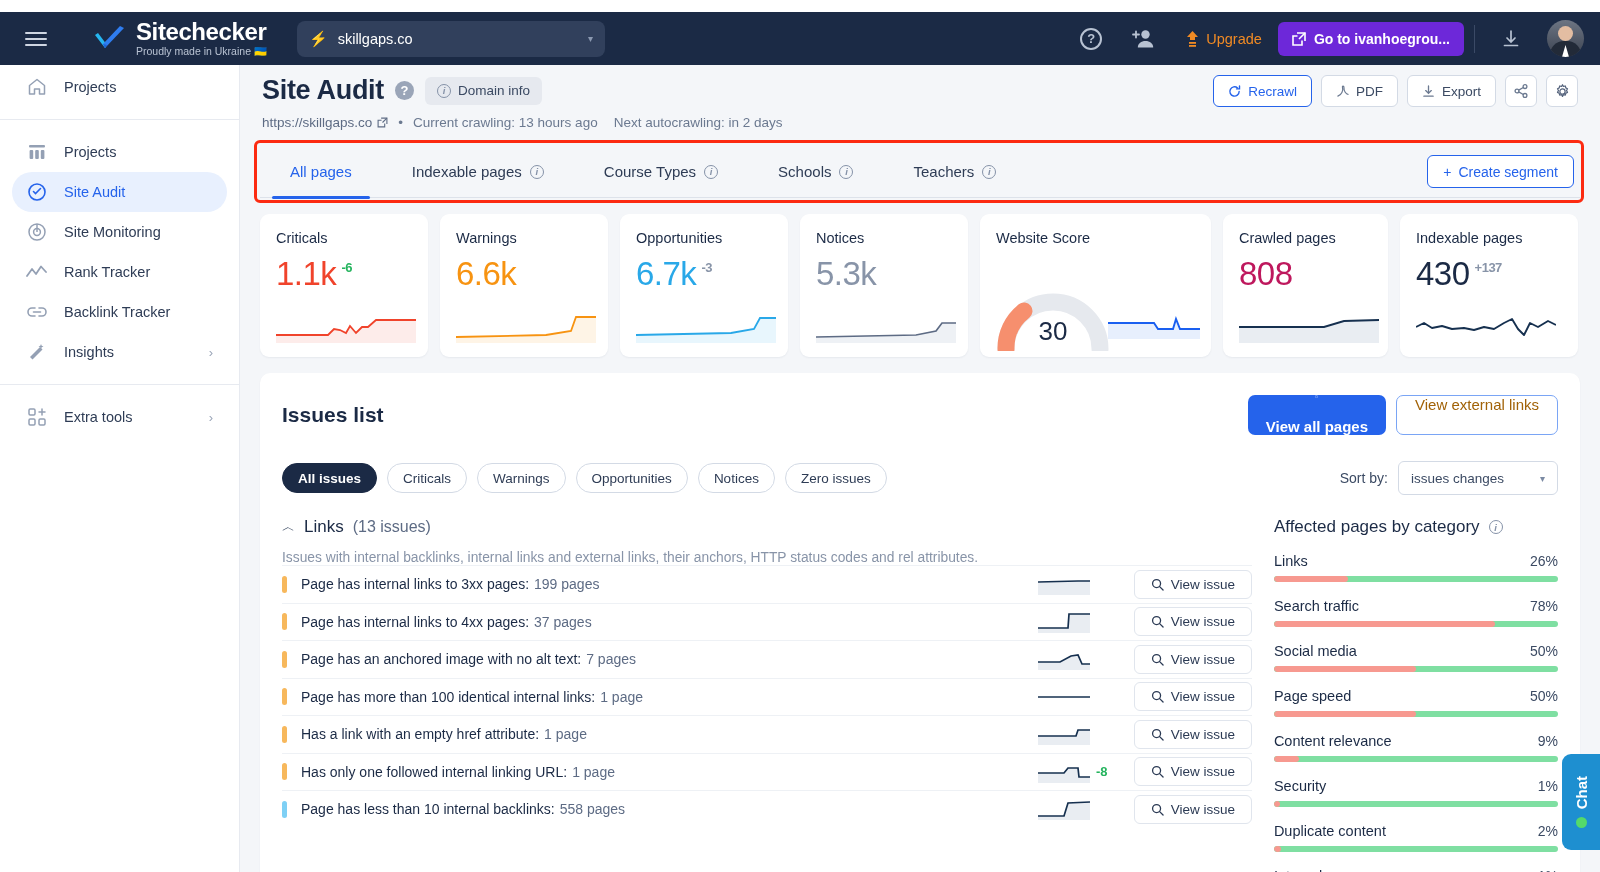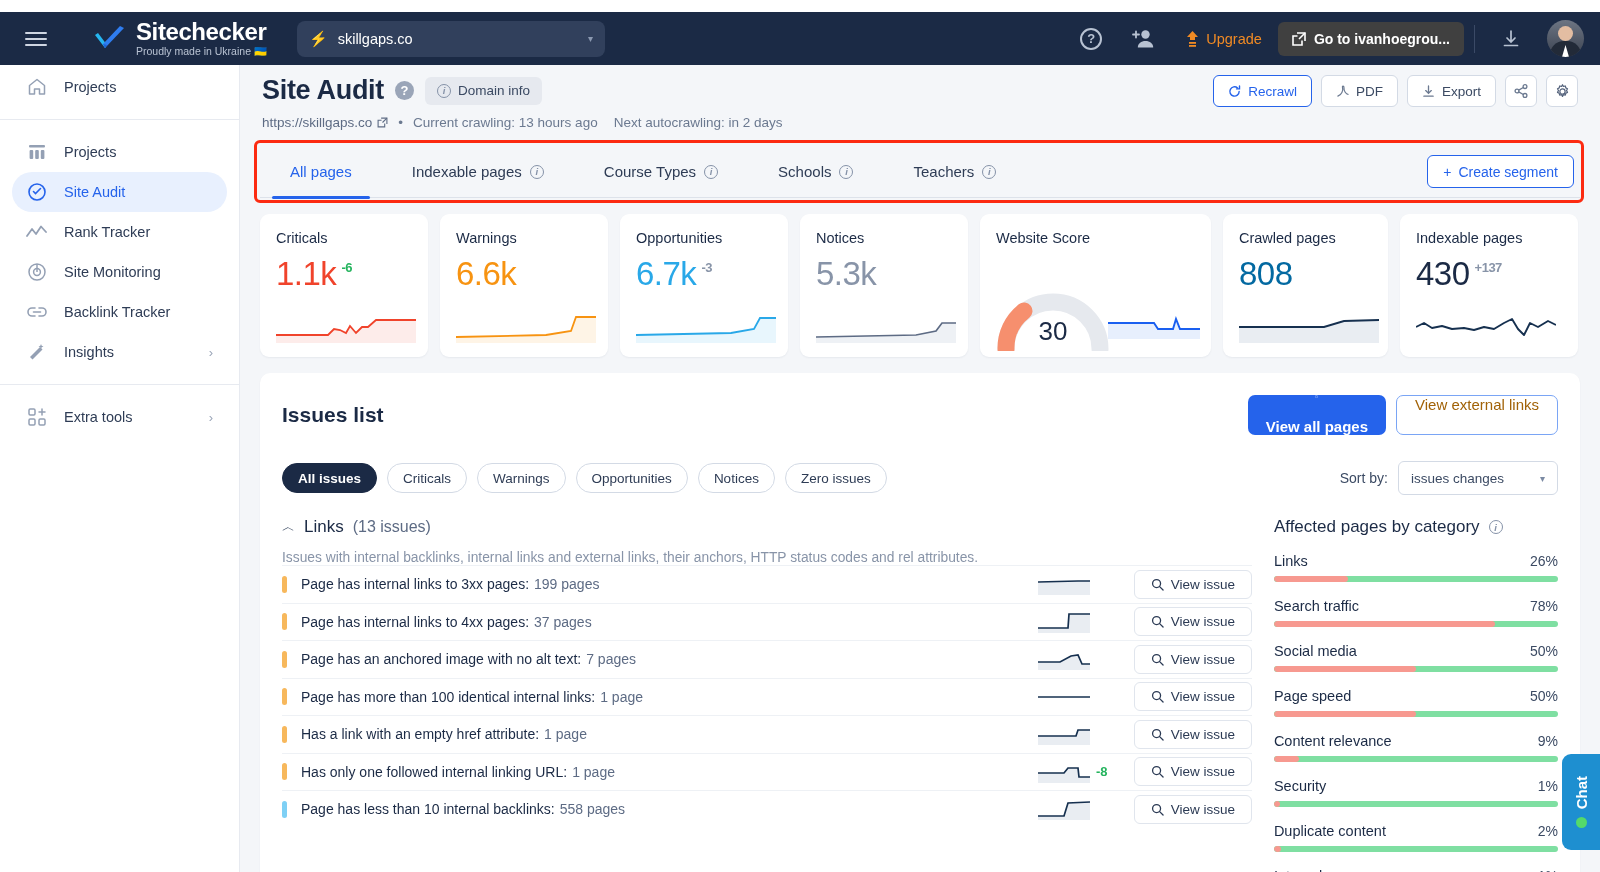--- a/index.html
+++ b/index.html
@@ -31,21 +31,21 @@
   .proj-name { color: #fff; font-size: 14.5px; flex: 1; }
   .chev { color: #8b99b0; font-size: 10px; }
 
   .topright { margin-left: auto; display: flex; align-items: center; padding-right: 16px; gap: 0; }
   .ticon { width: 24px; height: 24px; display:flex; align-items:center; justify-content:center;
            color:#b8c2d2; margin: 0 14px; cursor: pointer; }
   .circ-q { width:22px;height:22px;border-radius:50%;border:2px solid #b8c2d2;color:#b8c2d2;
             display:flex;align-items:center;justify-content:center;font-size:13px;font-weight:700;}
   .upgrade { color: #f08a24; font-size: 14.5px; display: flex; align-items: center; gap: 6px;
              margin: 0 16px; cursor: pointer; font-weight: 500;}
-  .gobtn { background: #404040; color: #fff; font-size: 14px; font-weight: 600; height: 34px;
+  .gobtn { background: #6d28d9; color: #fff; font-size: 14px; font-weight: 600; height: 34px;
            border-radius: 6px; display: flex; align-items: center; gap: 8px; padding: 0 14px; cursor: pointer;}
   .tdivider { width:1px; height:28px; background:#3b4a66; margin: 0 10px; }
   .avatar { width: 37px; height: 37px; border-radius: 50%; margin-left: 10px; overflow:hidden;
             background: linear-gradient(180deg,#6d7583 0%,#3b4250 100%); position:relative; cursor:pointer;}
   .avatar .head { position:absolute; width:15px;height:15px;border-radius:50%;background:#e3bda2;
                   left:11px; top:6px;}
   .avatar .body { position:absolute; width:31px;height:16px;border-radius:14px 14px 0 0;background:#222a38;
                   left:3px; bottom:0;}
   .avatar .shirt{ position:absolute; width:7px;height:12px;background:#fff;left:15px;bottom:0;
                   clip-path: polygon(50% 0,100% 100%,0 100%);}
@@ -266,36 +266,36 @@
       <svg width="20" height="20" viewBox="0 0 20 20">
           <circle cx="10" cy="10" r="8" fill="none" stroke="currentColor" stroke-width="1.6"></circle>
           <path d="M13.5 6.5 8.5 11.5l-2-2" stroke="currentColor" stroke-width="1.6" fill="none" stroke-linecap="round"></path>
         </svg>
     </span>
     <span>Site Audit</span>
   </div>
 
   <div class="nav-item">
     <span class="ico">
-      <svg width="22" height="16" viewBox="0 0 22 16">
-          <path d="M1 12 L6 5 L10 10 L15 2.5 L20 8" fill="none" stroke="currentColor" stroke-width="1.8" stroke-linecap="round" stroke-linejoin="round"></path>
-        </svg>
-    </span>
-    <span>Rank Tracker</span>
-  </div>
-
-  <div class="nav-item">
-    <span class="ico">
       <svg width="20" height="20" viewBox="0 0 20 20">
           <circle cx="10" cy="10" r="8" fill="none" stroke="currentColor" stroke-width="1.5"></circle>
           <circle cx="10" cy="10" r="3.4" fill="none" stroke="currentColor" stroke-width="1.5"></circle>
           <path d="M10 2v8" stroke="currentColor" stroke-width="1.5"></path>
         </svg>
     </span>
     <span>Site Monitoring</span>
+  </div>
+
+  <div class="nav-item">
+    <span class="ico">
+      <svg width="22" height="16" viewBox="0 0 22 16">
+          <path d="M1 12 L6 5 L10 10 L15 2.5 L20 8" fill="none" stroke="currentColor" stroke-width="1.8" stroke-linecap="round" stroke-linejoin="round"></path>
+        </svg>
+    </span>
+    <span>Rank Tracker</span>
   </div>
 
   <div class="nav-item">
     <span class="ico">
       <svg width="22" height="14" viewBox="0 0 22 14">
           <path d="M9 3H6a4 4 0 000 8h3" fill="none" stroke="currentColor" stroke-width="1.6" stroke-linecap="round"></path>
           <path d="M13 3h3a4 4 0 010 8h-3" fill="none" stroke="currentColor" stroke-width="1.6" stroke-linecap="round"></path>
           <path d="M7.5 7h7" stroke="currentColor" stroke-width="1.6" stroke-linecap="round"></path>
         </svg>
     </span>
@@ -479,21 +479,21 @@
         <div class="gauge-num">30</div>
       </div>
       <svg class="spark" style="left:128px;right:14px;bottom:18px;height:24px" viewBox="0 0 92 24" preserveAspectRatio="none">
         <path d="M0 8 L46 8 L50 14 L62 14 L65 14 L68 4 L72 14 L92 14 L92 24 L0 24Z" fill="#e7effd"></path>
         <path d="M0 8 L46 8 L50 14 L62 14 L65 14 L68 4 L72 14 L92 14" fill="none" stroke="#1a5ff0" stroke-width="1.9"></path>
       </svg>
     </div>
 
     <div class="card w2" style="width:165px">
       <div class="c-label">Crawled pages</div>
-      <div class="c-val" style="color:#0369a1">
+      <div class="c-val" style="color:#be185d">
         <span>808</span><span class="c-delta"></span>
       </div>
       <svg class="spark" viewBox="0 0 140 34" preserveAspectRatio="none">
         <path d="M0 18 L85 18 L105 12 L140 11 L140 34 L0 34Z" fill="#e9edf2"></path>
         <path d="M0 18 L85 18 L105 12 L140 11" fill="none" stroke="#16304f" stroke-width="2"></path>
       </svg>
     </div>
 
     <div class="card w2" style="width:178px">
       <div class="c-label">Indexable pages</div>

